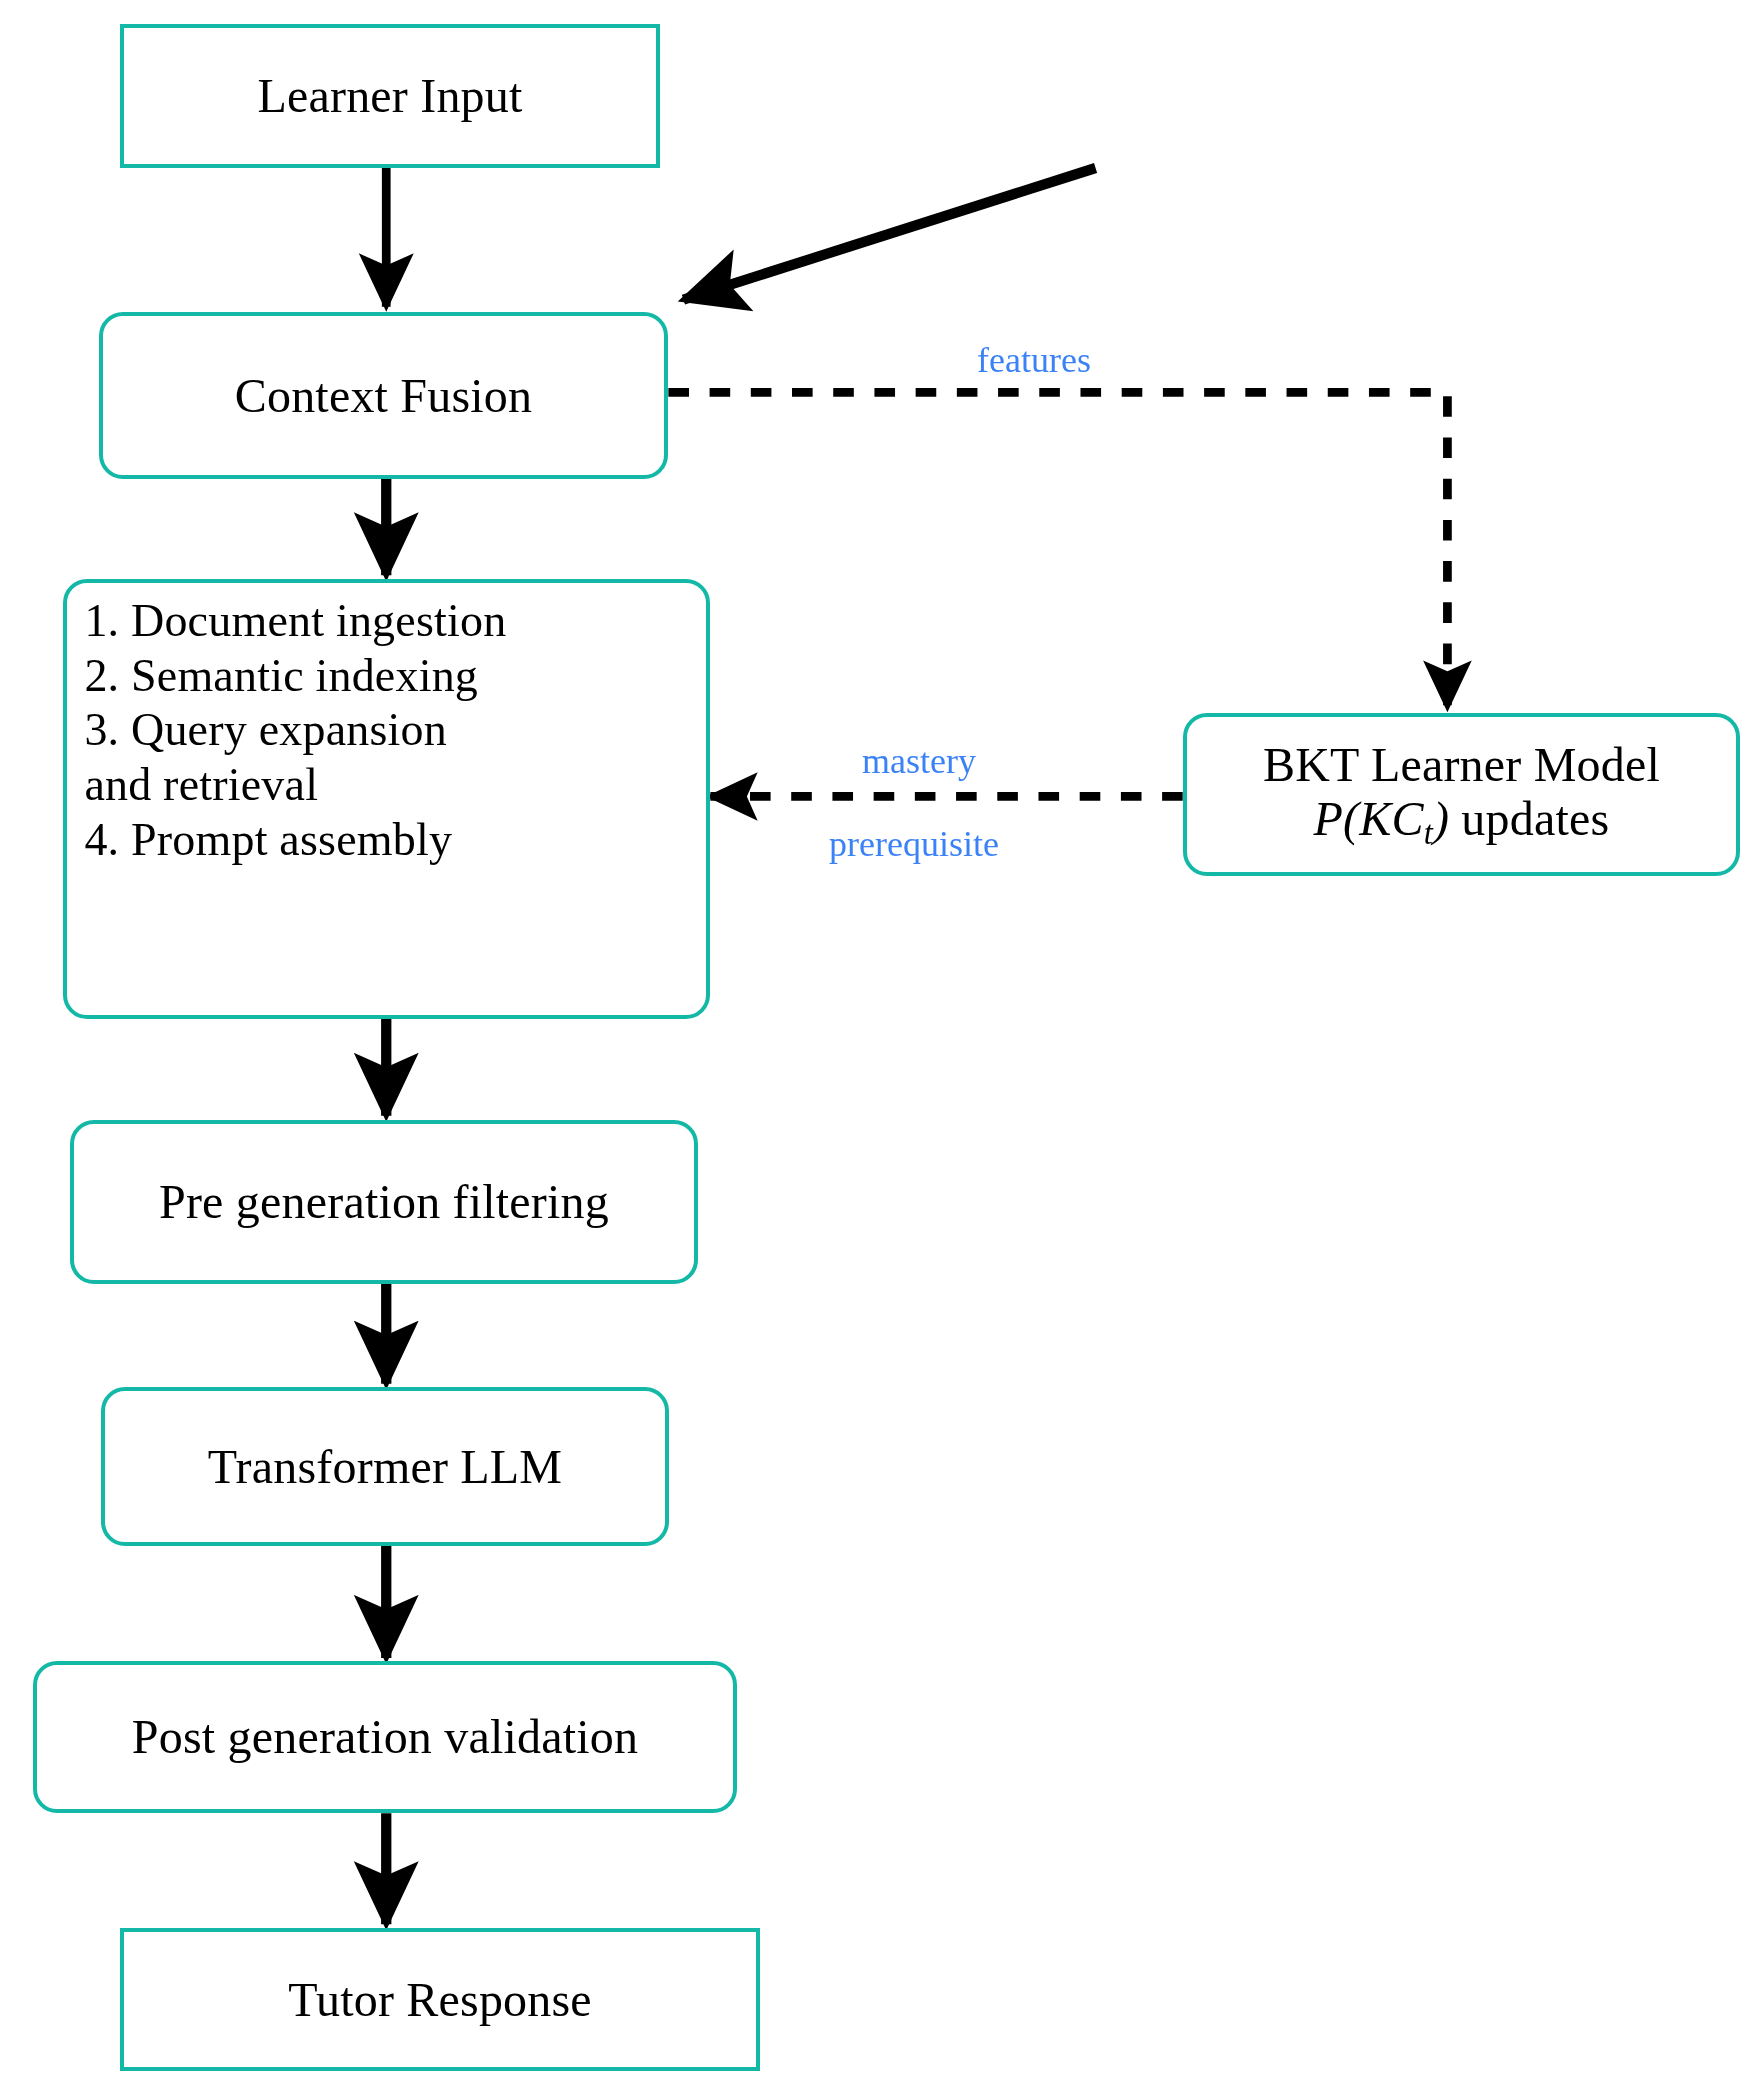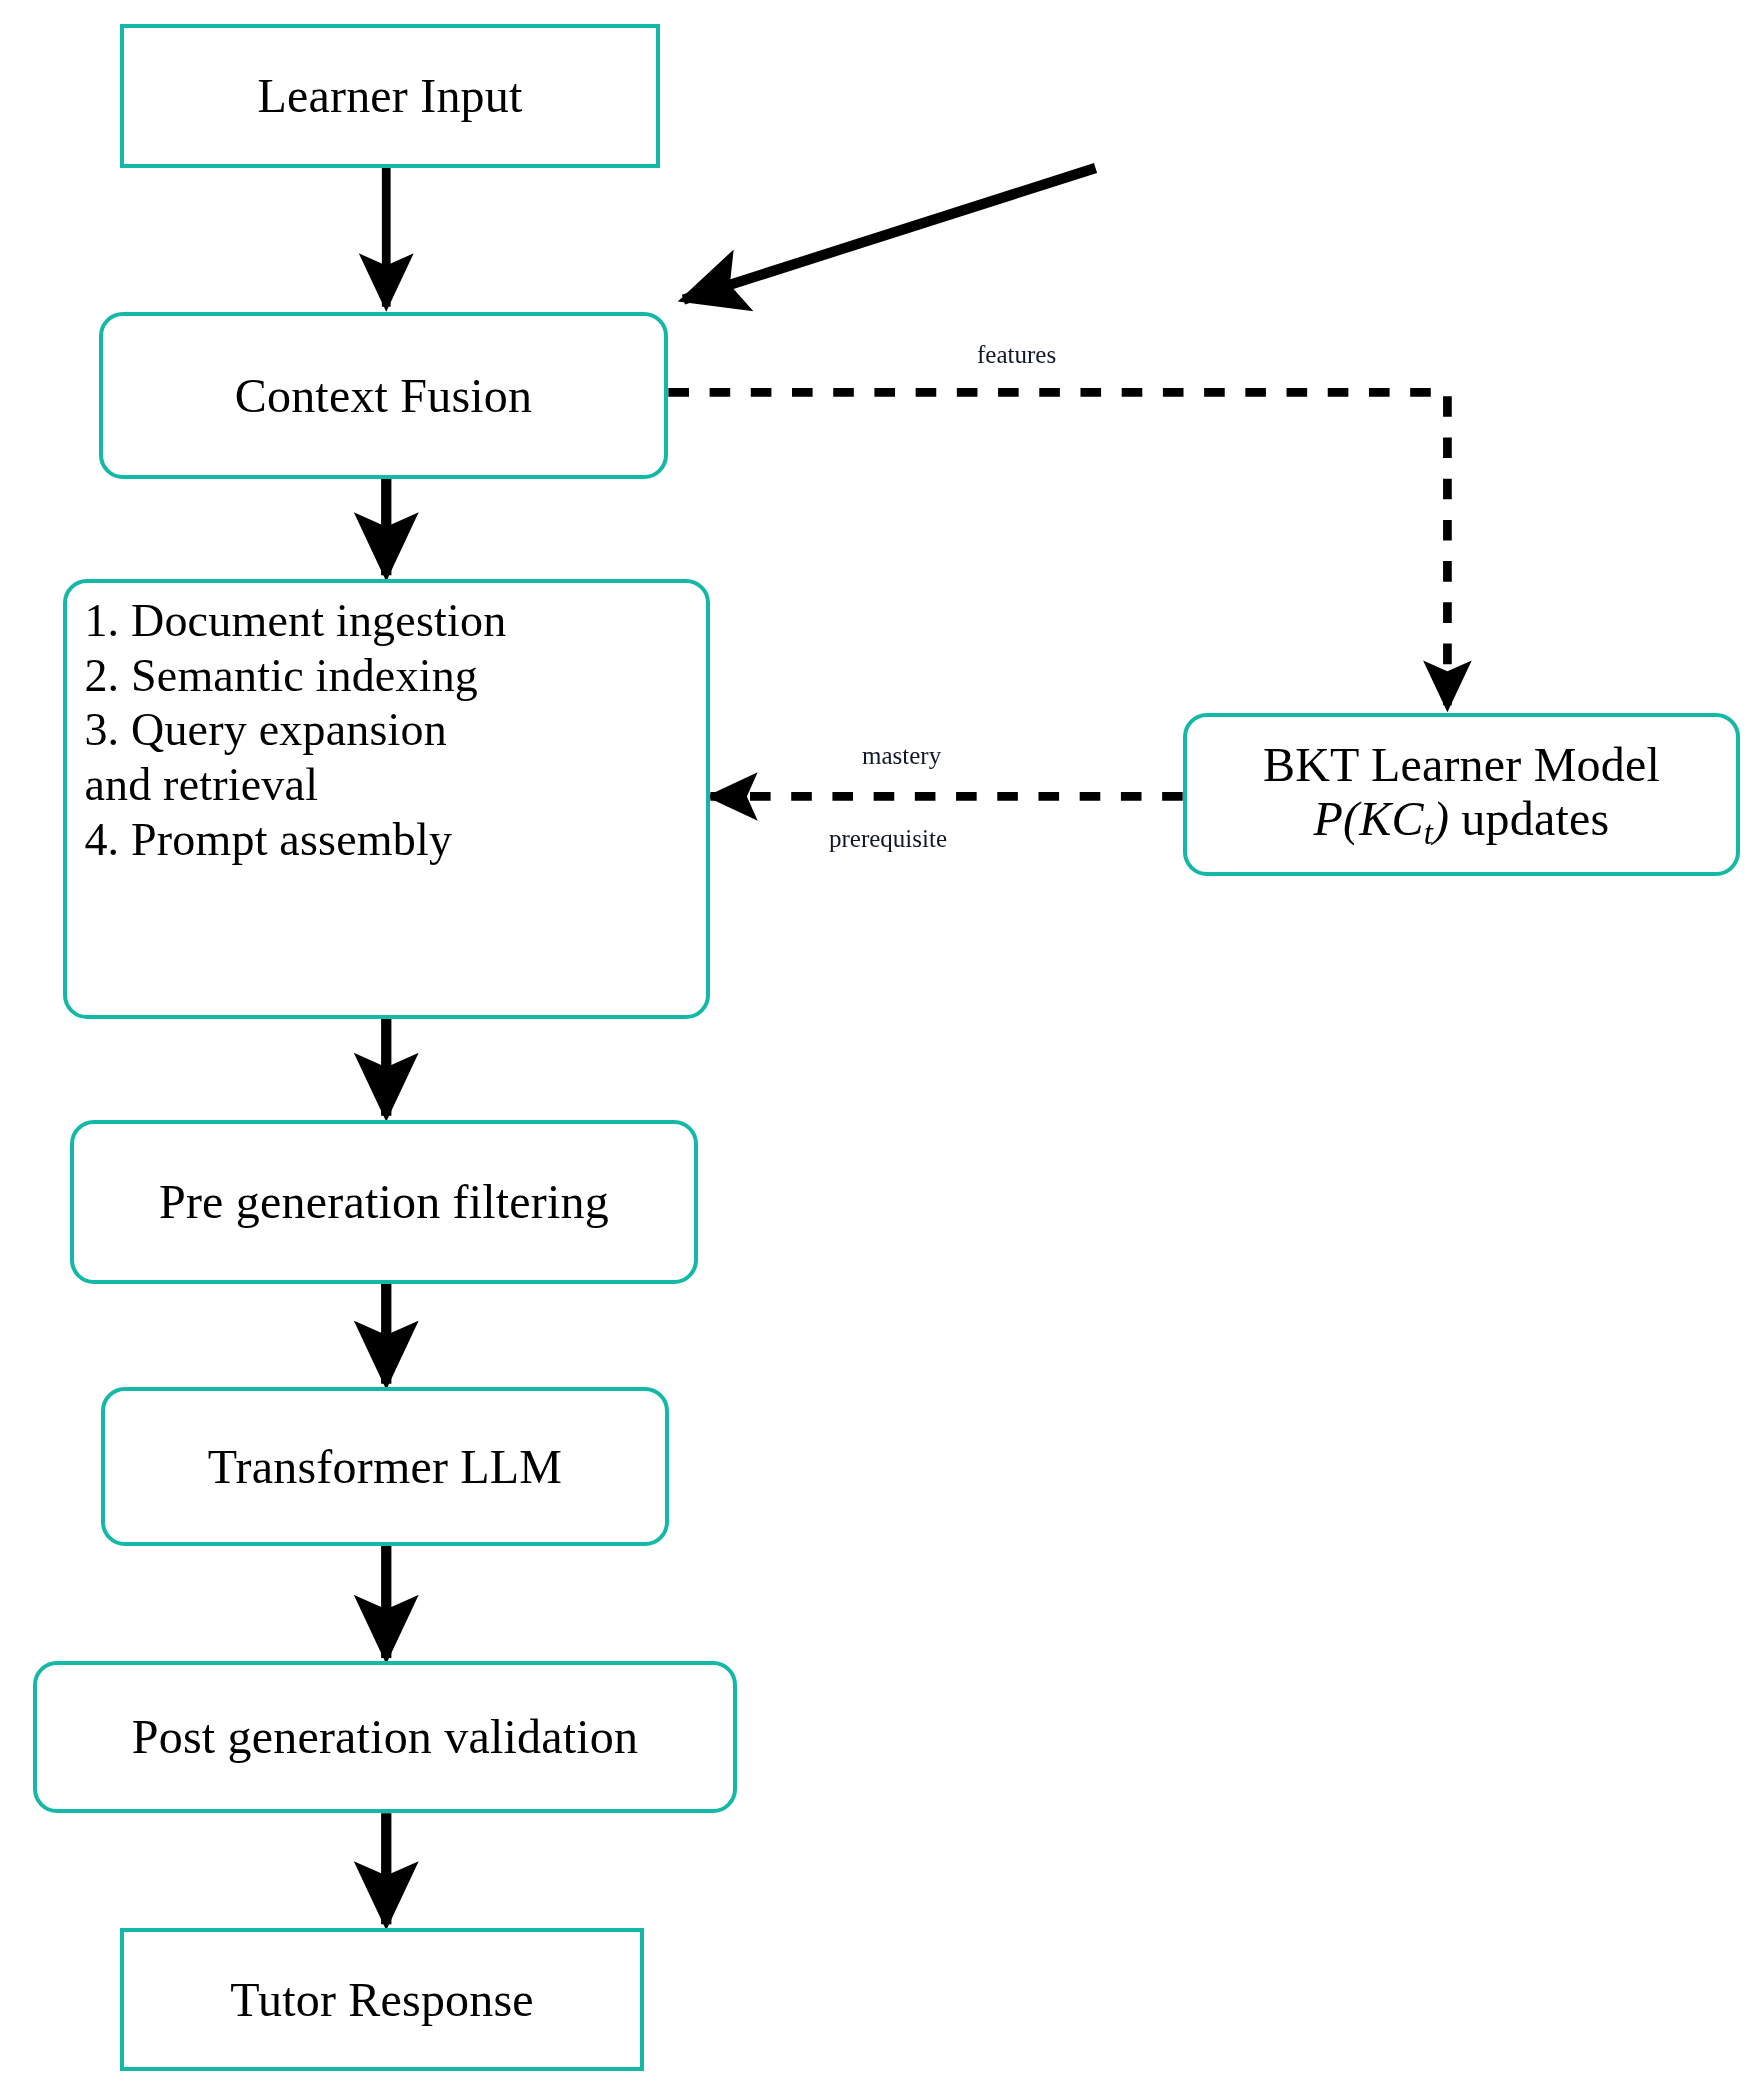--- a/index.html
+++ b/index.html
@@ -7,22 +7,22 @@
   #stage{position:relative;width:1756px;height:2097px;background:#fff;overflow:hidden;}
   svg.edges{position:absolute;left:0;top:0;width:1756px;height:2097px;pointer-events:none;}
   .node{position:absolute;box-sizing:border-box;background:#fff;border:4px solid #14b8a6;
         display:flex;align-items:center;justify-content:center;text-align:center;}
   .node.sharp{border-radius:0;}
   .node.round{border-radius:24px;}
   .node .lbl{font-size:48px;line-height:1.12;letter-spacing:0.2px;}
   .node.listbox{align-items:flex-start;justify-content:flex-start;text-align:left;padding:11px 14.3px 11px 17.4px;}
   .node.listbox .lbl{font-size:46px;line-height:1.19;display:block;width:100%;}
   .ragline{display:block;white-space:nowrap;}
-  .edgelabel{position:absolute;font-size:25px;line-height:1;white-space:nowrap;
-             font-family:"Liberation Serif","DejaVu Serif",serif;color:#0f172a;}
+  .edgelabel{position:absolute;font-size:36px;line-height:1;white-space:nowrap;
+             font-family:"Liberation Serif","DejaVu Serif",serif;color:#3b82f6;}
   .mathitalic{font-style:italic;}
   .mathsub{font-style:italic;font-size:0.68em;vertical-align:-0.28em;}
 </style>
 </head>
 <body>
 
 <div id="stage">
 
   <svg class="edges" viewBox="0 0 2215 2646">
     <defs>
@@ -84,21 +84,21 @@
   </div>
 
   <div class="node round" style="left:101px;top:1387px;width:568px;height:159px;">
     <span class="lbl">Transformer LLM</span>
   </div>
 
   <div class="node round" style="left:33px;top:1661px;width:704px;height:152px;">
     <span class="lbl">Post generation validation</span>
   </div>
 
-  <div class="node sharp" style="left:120px;top:1928px;width:524px;height:143px;">
+  <div class="node sharp" style="left:120px;top:1928px;width:640px;height:143px;">
     <span class="lbl">Tutor Response</span>
   </div>
 
   <div class="edgelabel" style="left:977px;top:342px;">
     <span>features</span>
   </div>
 
   <div class="edgelabel" style="left:862px;top:743px;">
     <span>mastery</span>
   </div>

